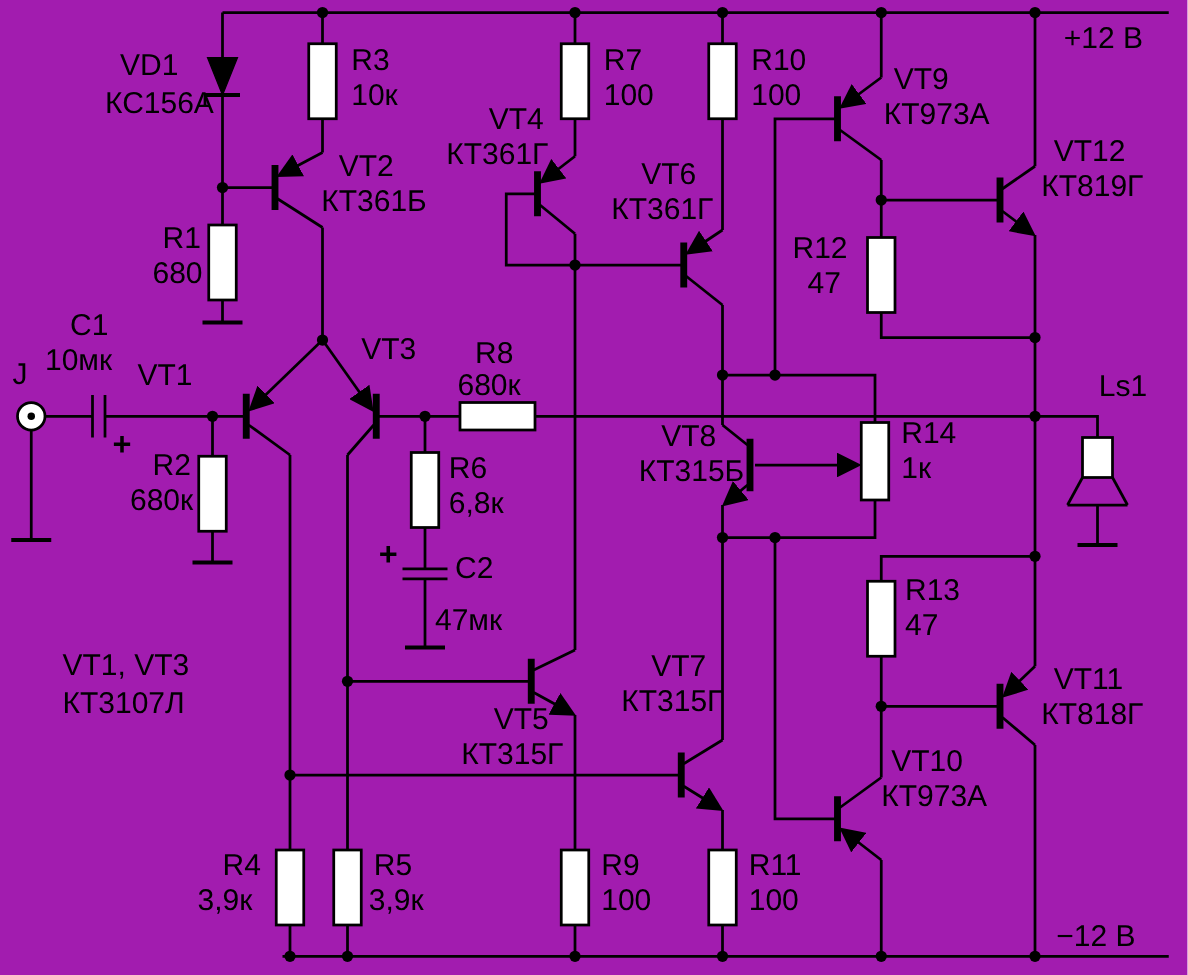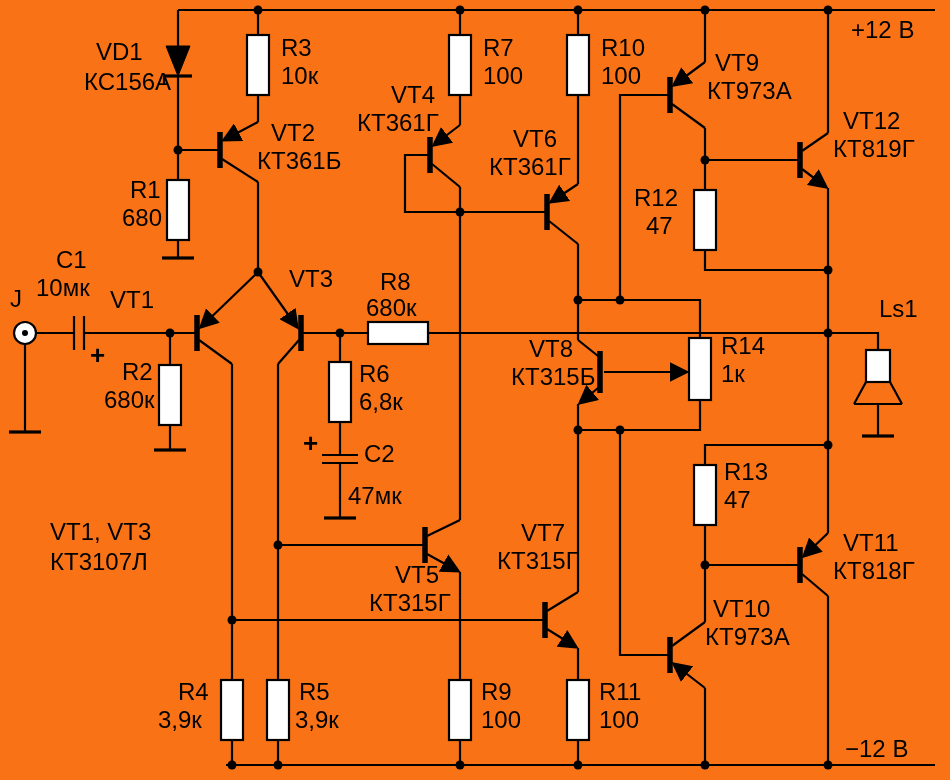--- a/index.html
+++ b/index.html
@@ -1,16 +1,16 @@
 <!DOCTYPE html>
 <html><head>
 <meta charset="utf-8">
 <style>
   html,body{margin:0;padding:0;background:#fff;}
-  .canvas{width:950px;height:780px;position:relative;background:#f97316;}
+  .canvas{width:950px;height:780px;position:relative;background:#a21caf;}
   .w{stroke:#000;stroke-width:2.2;fill:none;}
   .bb{stroke:#000;stroke-width:5.5;fill:none;}
   .comp{fill:#fff;stroke:#000;stroke-width:2.2;}
   .dot{fill:#000;stroke:none;}
   .gnd{stroke:#000;stroke-width:3.2;fill:none;}
   .lbl{font-family:"Liberation Sans",sans-serif;font-size:24px;fill:#000;}
   .plus{font-family:"Liberation Sans",sans-serif;font-size:26px;font-weight:bold;fill:#000;}
   .blk{fill:#000;stroke:#000;}
 </style>
 </head>

